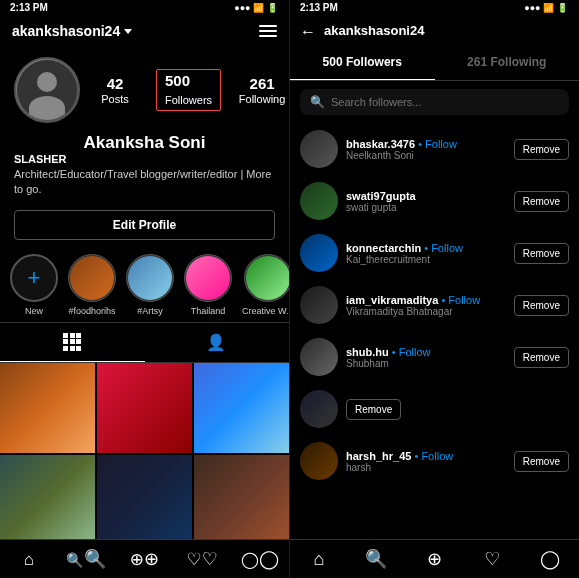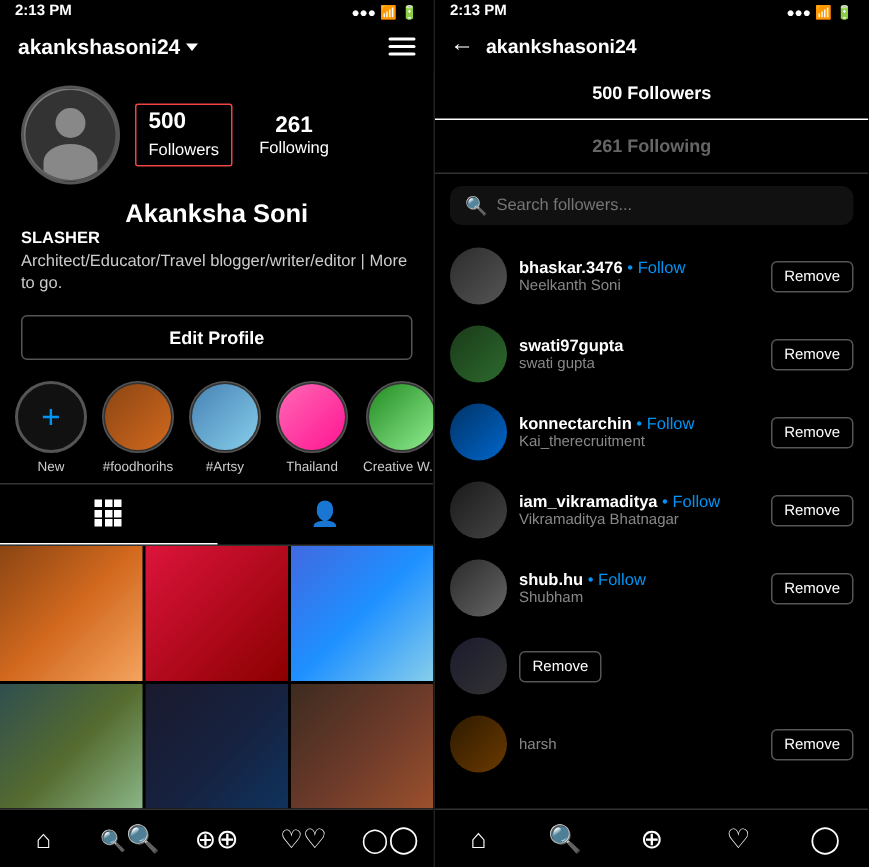--- a/index.html
+++ b/index.html
@@ -358,21 +358,20 @@
     }
     .right-username {
       color: #fff;
       font-size: 13px;
       font-weight: 700;
     }
 
     .followers-tabs {
       display: flex;
       border-bottom: 1px solid #333;
-      flex-direction: column;
     }
     .followers-tab {
       flex: 1;
       text-align: center;
       padding: 10px 4px;
       font-size: 12px;
       font-weight: 600;
       color: #fff;
       cursor: pointer;
       border-bottom: 1.5px solid transparent;
@@ -507,20 +506,24 @@
       <span></span>
       <span></span>
     </div>
   </div>
 
   <div class="profile-section">
     <div class="avatar-circle">
       <div class="avatar-placeholder"></div>
     </div>
     <div class="stats-row">
+      <div class="stat-item">
+        <span class="stat-number">42</span>
+        <span class="stat-label">Posts</span>
+      </div>
       <div class="stat-item highlighted">
         <div class="stat-highlight-box">
           <span class="stat-number">500</span>
           <br>
           <span class="stat-label">Followers</span>
         </div>
       </div>
       <div class="stat-item">
         <span class="stat-number">261</span>
         <span class="stat-label">Following</span>
@@ -704,20 +707,23 @@
     </div>
 
     <div class="follower-item">
       <div class="follower-avatar fa-6"></div>
       <button class="remove-btn">Remove</button>
     </div>
 
     <div class="follower-item">
       <div class="follower-avatar fa-7"></div>
       <div class="follower-info">
+        <div class="follower-handle">
+          <span>harsh_hr_45</span><span class="follow-text"> • Follow</span>
+        </div>
         <div class="follower-realname">harsh</div>
       </div>
       <button class="remove-btn">Remove</button>
     </div>
 
   </div>
 
   <div class="bottom-nav-right">
     <div class="nav-item">
       <span class="nav-icon">⌂</span>

